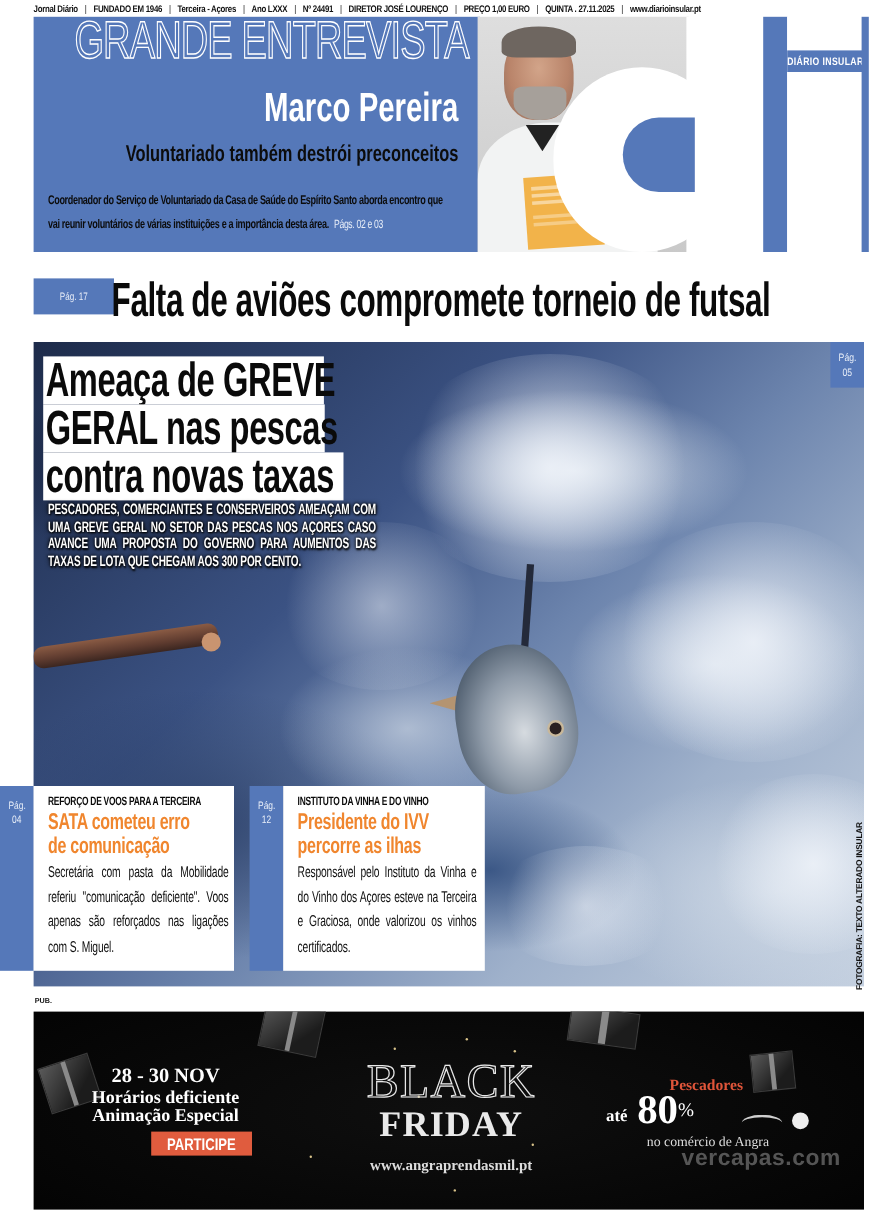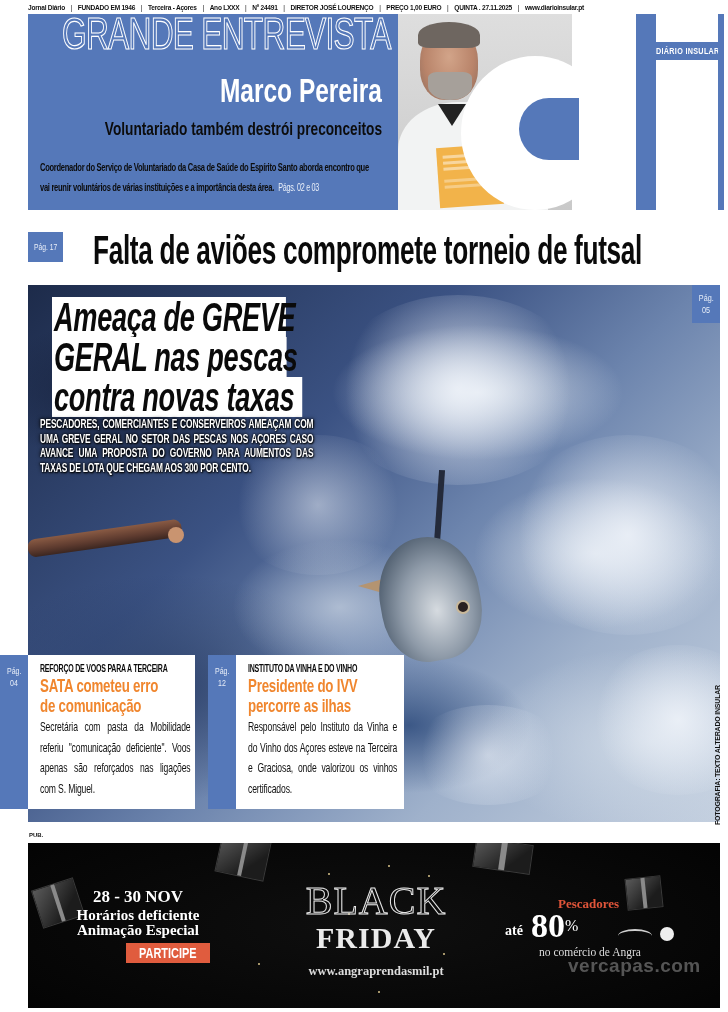--- a/index.html
+++ b/index.html
@@ -92,21 +92,21 @@
   .logo-band {
     position: absolute; left: 656px; top: 42px; width: 64px; height: 18px; background: #5578b9;
     color: #fff; font-size: 9px; font-weight: bold; letter-spacing: 0.4px;
     display: flex; align-items: center; justify-content: center; white-space: nowrap;
   }
   .logo-band span { transform: scaleX(0.8); display: inline-block; }
   .logo-right-bar { position: absolute; left: 718px; top: 14px; width: 6px; height: 196px; background: #5578b9; }
 
   
   .sec-badge {
-    position: absolute; left: 28px; top: 232px; width: 35px; height: 30px;
+    position: absolute; left: 28px; top: 232px; width: 67px; height: 30px;
     background: #5578b9; color: #e9eef8; font-size: 9px;
     display: flex; align-items: center; justify-content: center;
   }
   .sec-badge span { transform: scaleX(0.75); display: inline-block; }
   .sec-head {
     position: absolute; left: 93px; top: 228px;
     font-size: 40px; font-weight: bold; color: #0a0a0a; line-height: 44px; white-space: nowrap;
     transform: scaleX(0.655); transform-origin: left top; letter-spacing: -0.5px;
   }
 
@@ -143,21 +143,21 @@
   .fin { position: absolute; left: 330px; top: 292px; width: 32px; height: 18px; background: #b89268; clip-path: polygon(0 50%, 100% 0, 100% 100%); opacity: 0.9; }
 
   .photo-credit {
     position: absolute; left: 712px; top: 720px; width: 10px; height: 105px;
     writing-mode: vertical-rl; transform: rotate(180deg);
     font-size: 7px; font-weight: bold; color: #111; white-space: nowrap;
     display: flex; align-items: center; letter-spacing: -0.2px;
   }
 
   
-  .lead-wrap { position: absolute; left: 52px; top: 297px; font-style: italic; }
+  .lead-wrap { position: absolute; left: 36px; top: 297px; }
   .lead-line {
     display: block; background: #fff; color: #0a0a0a;
     font-size: 40px; font-weight: bold; line-height: 40px; height: 40px;
     white-space: nowrap; letter-spacing: -0.5px;
     padding: 0 4px 0 3px; margin-bottom: 0;
     transform: scaleX(0.68); transform-origin: left top;
   }
   .lead-line.l1 { width: 344px; }
   .lead-line.l2 { width: 345px; }
   .lead-line.l3 { width: 368px; }

